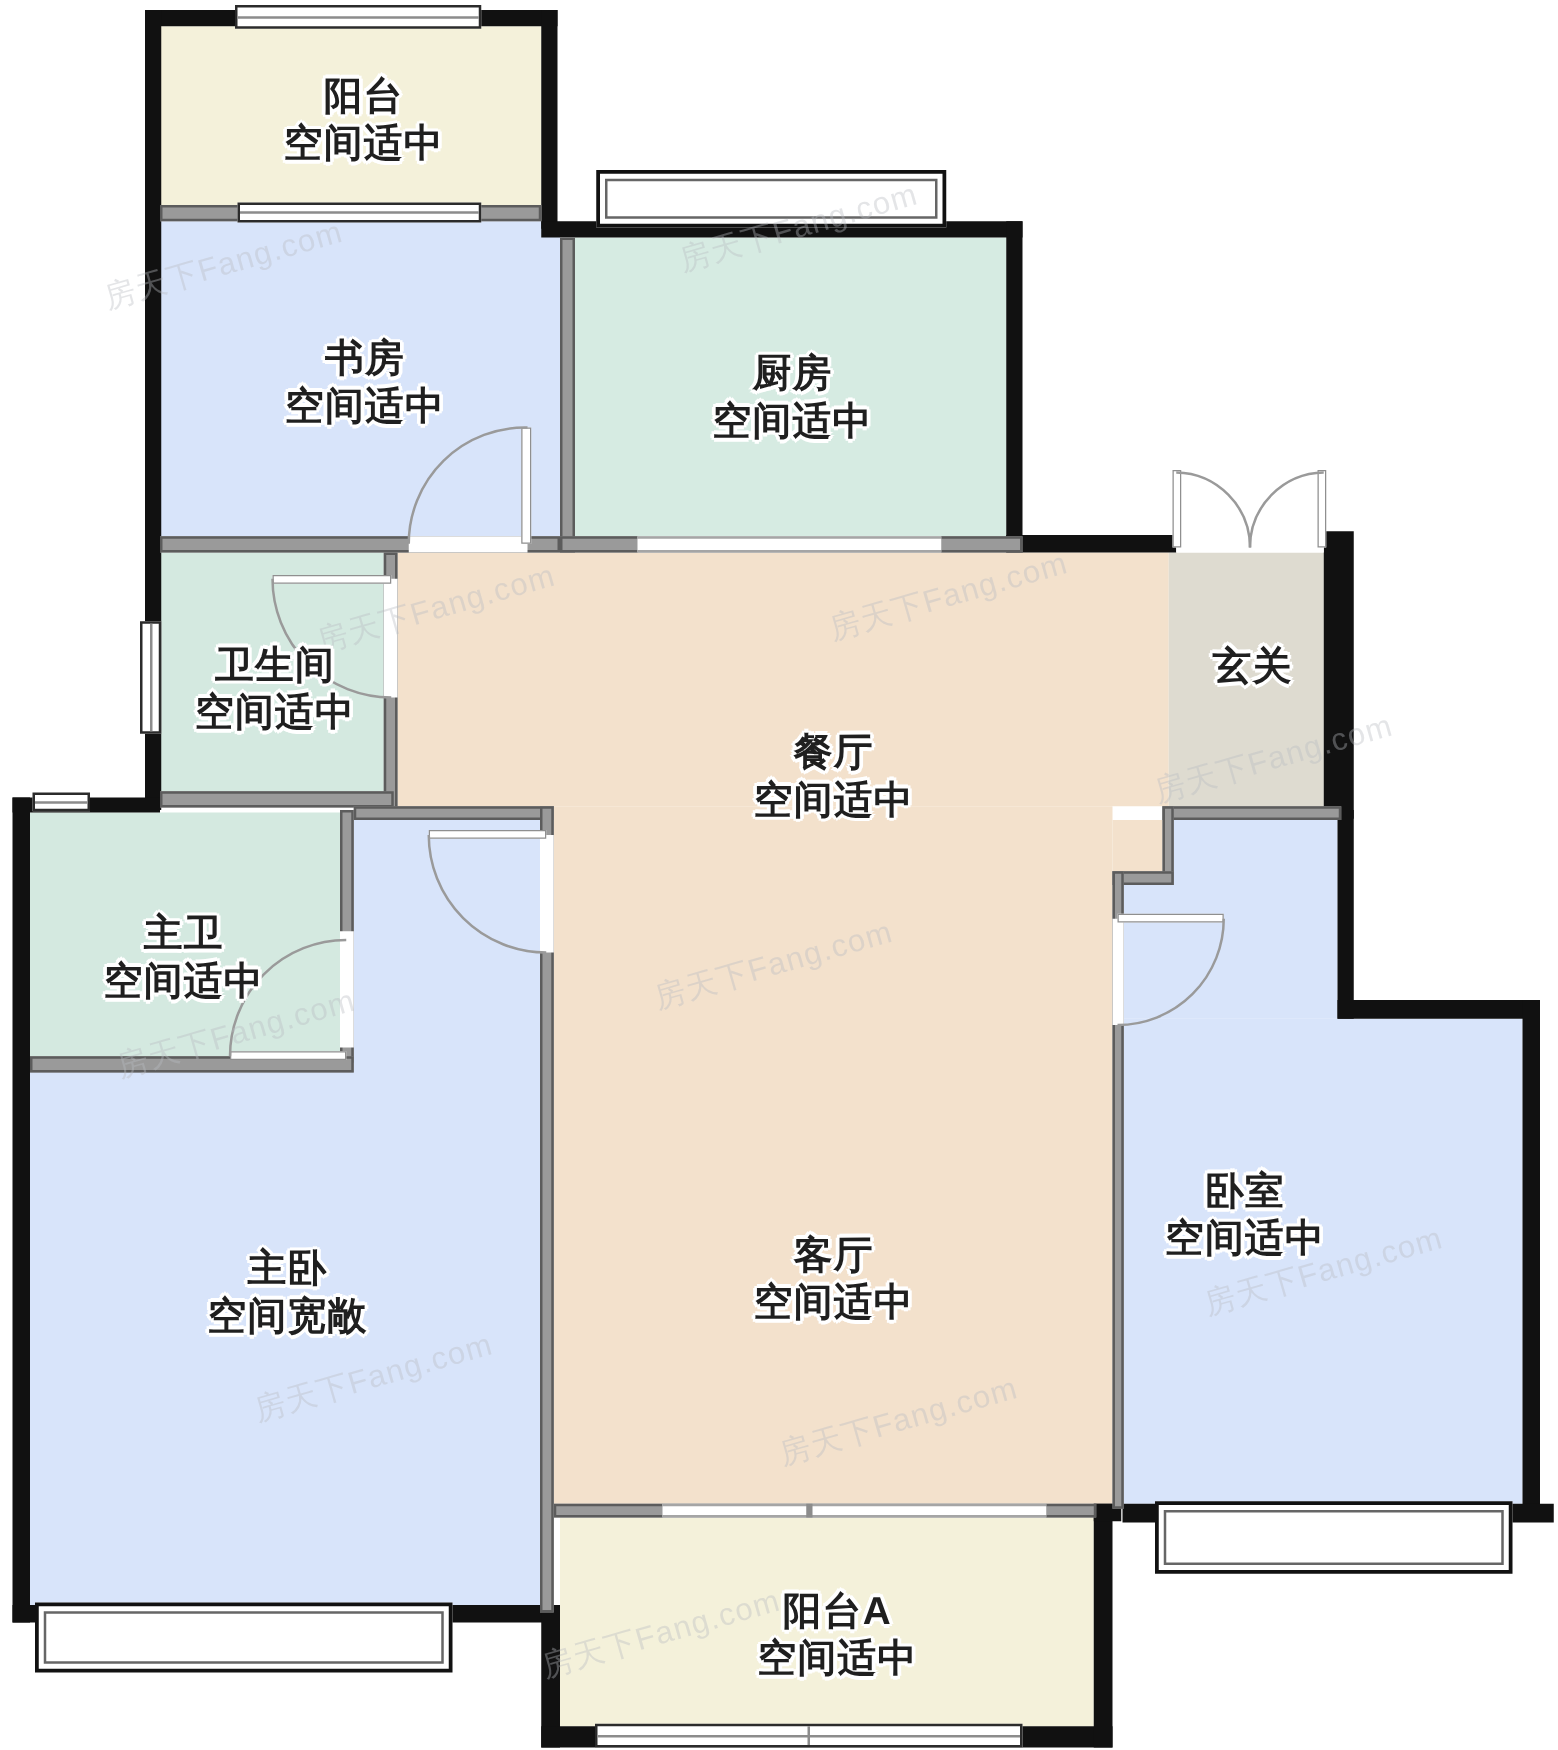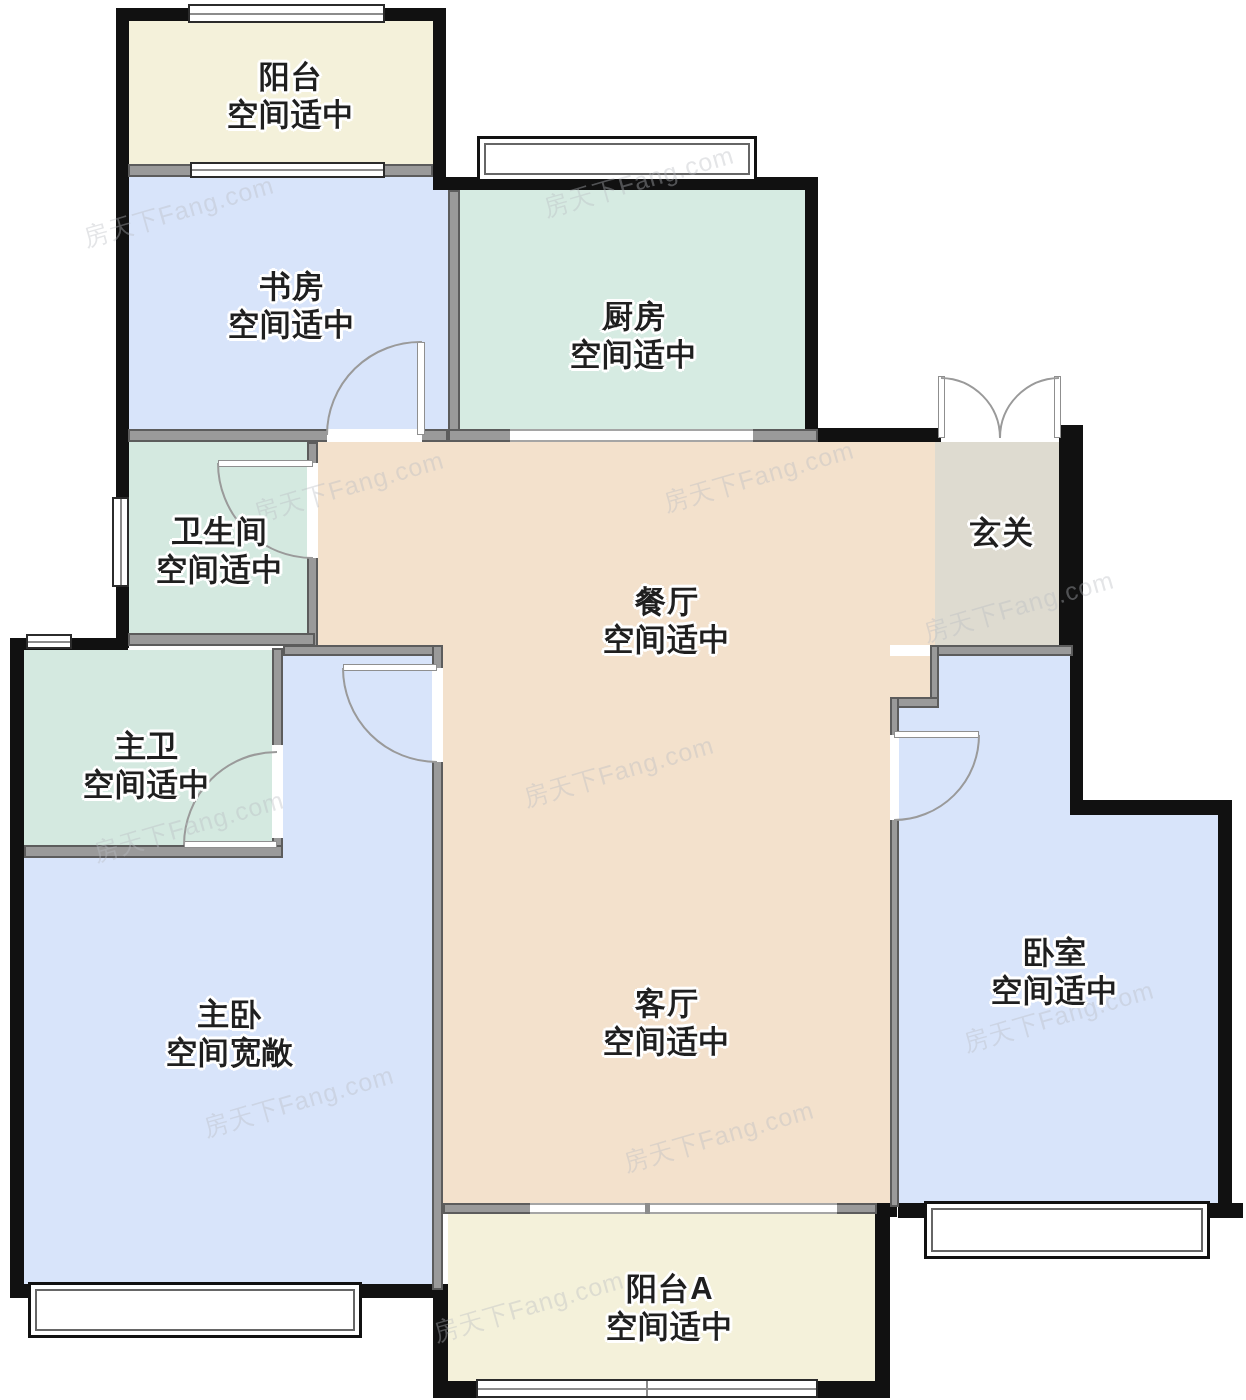--- a/index.html
+++ b/index.html
@@ -157,21 +157,21 @@
   <div class="wm" style="left:430px;top:1290px">房天下Fang.com</div>
 
   <div class="label" style="left:291px;top:96px">
     <div>阳台</div>
     <div>空间适中</div>
   </div>
   <div class="label" style="left:292px;top:306px">
     <div>书房</div>
     <div>空间适中</div>
   </div>
-  <div class="label" style="left:634px;top:336px">
+  <div class="label" style="left:634px;top:318px">
     <div>厨房</div>
     <div>空间适中</div>
   </div>
   <div class="label" style="left:220px;top:551px">
     <div>卫生间</div>
     <div>空间适中</div>
   </div>
   <div class="label" style="left:1002px;top:533px">
     <div>玄关</div>
   </div>
@@ -184,21 +184,21 @@
     <div>空间适中</div>
   </div>
   <div class="label" style="left:230px;top:1034px">
     <div>主卧</div>
     <div>空间宽敞</div>
   </div>
   <div class="label" style="left:667px;top:1023px">
     <div>客厅</div>
     <div>空间适中</div>
   </div>
-  <div class="label" style="left:1055px;top:972px">
+  <div class="label" style="left:996px;top:972px">
     <div>卧室</div>
     <div>空间适中</div>
   </div>
   <div class="label" style="left:670px;top:1308px">
     <div>阳台A</div>
     <div>空间适中</div>
   </div>
 
 </div>
 

